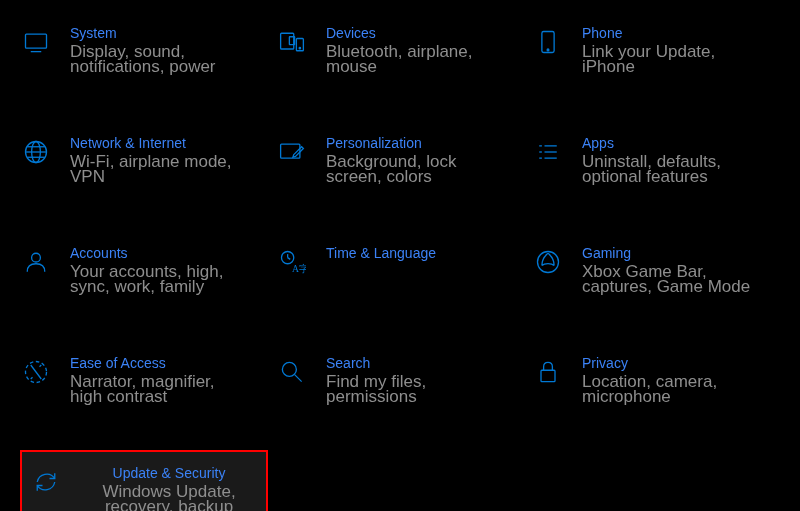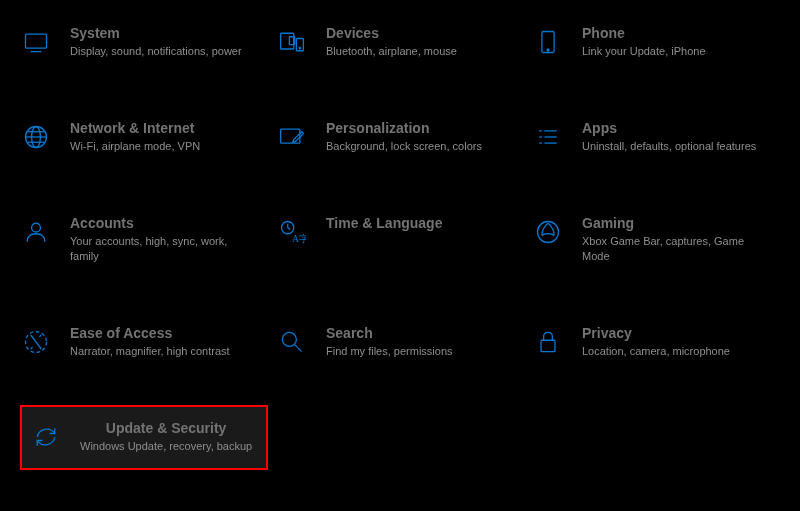--- a/index.html
+++ b/index.html
@@ -50,28 +50,28 @@
       fill: none;
       stroke-width: 1.5;
     }
     .text-wrap {
       display: flex;
       flex-direction: column;
       gap: 2px;
       max-width: 180px;
     }
     .item-title {
-      color: #737373;
+      color: #3b82f6;
       font-size: 14px;
-      font-weight: 700;
+      font-weight: 400;
       line-height: 18px;
     }
     .item-desc {
       color: #8e8e8e;
-      font-size: 11px;
+      font-size: 17px;
       line-height: 15px;
     }
   </style>
 </head>
 <body>
 
 <div class="settings-grid">
 
   <div class="settings-item">
     <div class="icon-wrap">

